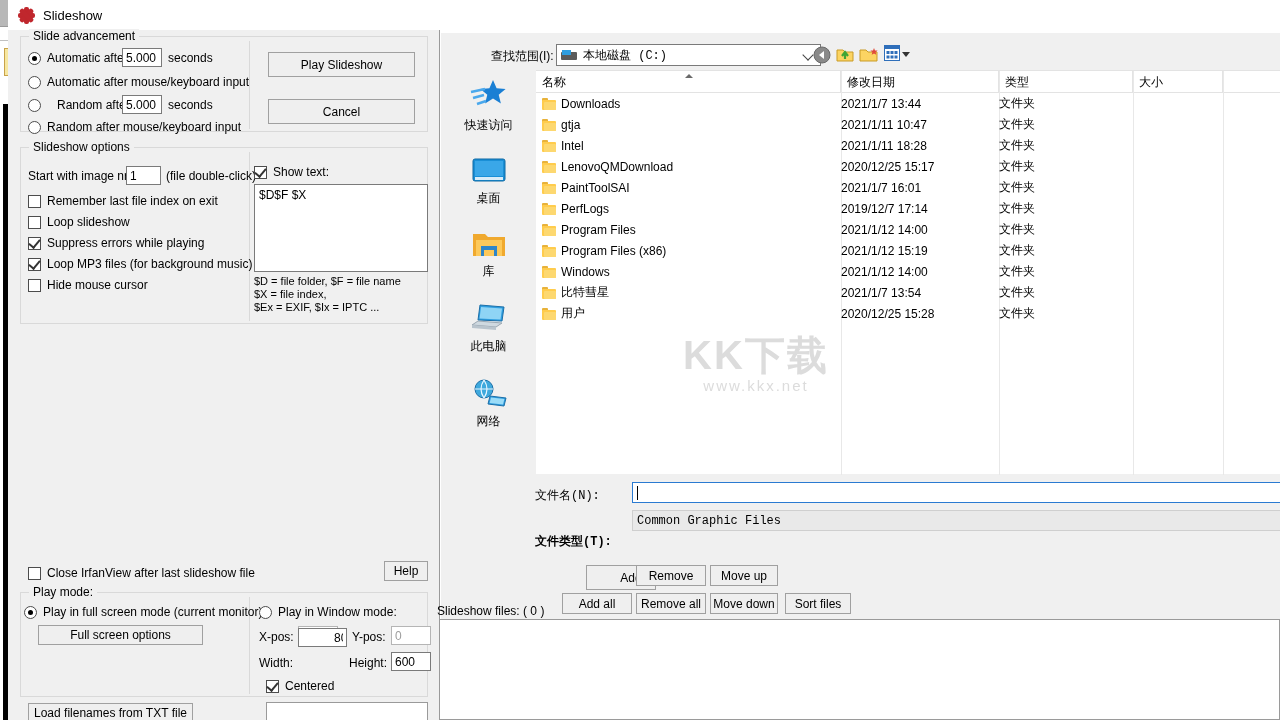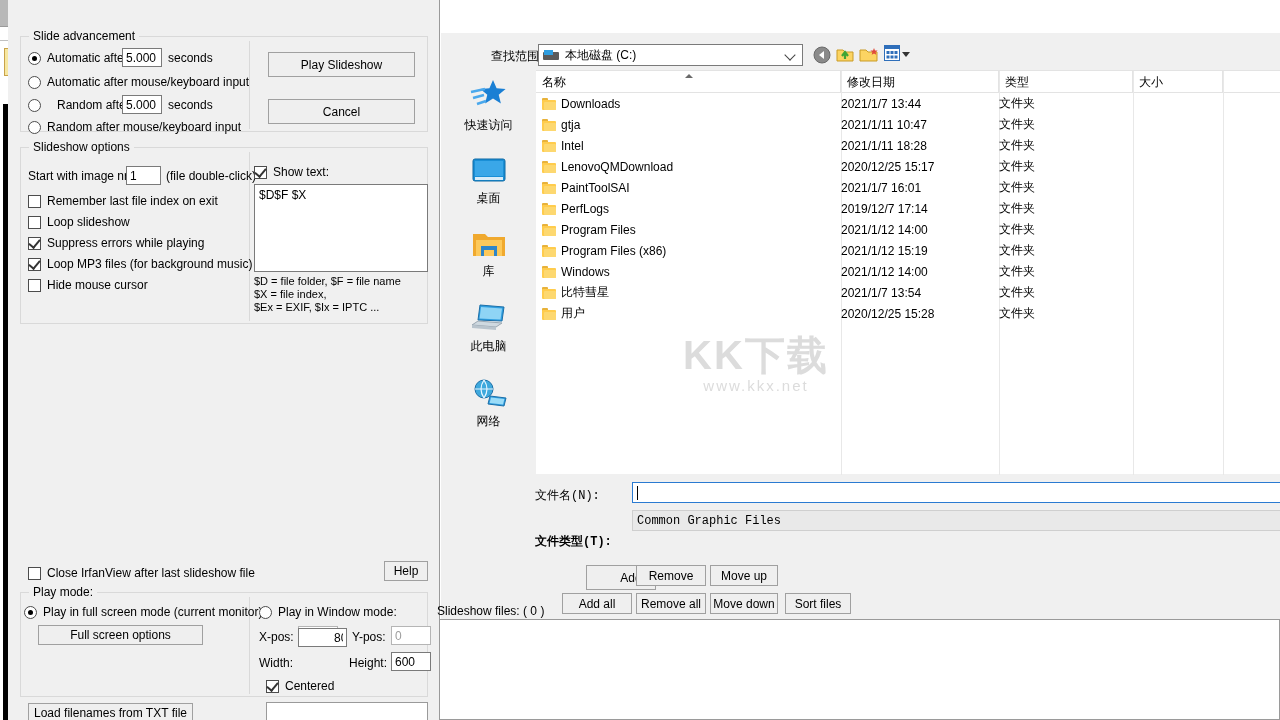--- a/index.html
+++ b/index.html
@@ -88,22 +88,22 @@
     position:absolute; border:1px solid #7a7a7a; background:#fff;
     font-size:12px; padding:3px 4px; color:#000; line-height:14px;
   }
   .helptext { position:absolute; font-size:11px; line-height:13px; color:#000; white-space:pre; }
 
   
   .fdlg { position:absolute; left:441px; top:0; width:839px; height:720px; background:#f0f0f0; }
   .fdlg-top { position:absolute; left:0; top:0; width:839px; height:33px; background:#ffffff; }
   .lookin-lbl { position:absolute; left:92px; top:47px; font-size:12px; font-family:"Liberation Sans", sans-serif; }
   .combo {
-    position:absolute; left:97px; top:44px; width:265px; height:22px;
-    border:1px solid #7a7a7a; background:#fff; display:flex; align-items:center; padding:0 4px; gap:6px;
+    position:absolute; left:115px; top:44px; width:265px; height:22px;
+    border:1px solid #7a7a7a; background:#fff; display:flex; align-items:center; padding:0 4px; gap:6px;font-family:Liberation Mono, monospace;
   }
   .combo .cval { font-size:12px; }
   .combo .chev { position:absolute; right:8px; top:6px; width:8px; height:8px;
                  border-right:1px solid #444; border-bottom:1px solid #444; transform:rotate(45deg); }
   .drive-ico { width:16px; height:12px; position:relative; }
   .drive-ico .body { position:absolute; left:0; top:3px; width:16px; height:8px; background:#5b5b5b; border-radius:1px; }
   .drive-ico .face { position:absolute; left:1px; top:1px; width:9px; height:5px; background:#2f9ee0; }
 
   .tbtn { position:absolute; top:45px; width:20px; height:20px; }
   .viewcaret { position:absolute; left:18px; top:7px; width:0;height:0;
@@ -167,20 +167,29 @@
 
   <div class="bg-strip"></div>
   <div class="bg-strip-in"></div>
   <div class="bg-line1"></div>
   <div class="bg-line2"></div>
   <div class="bg-yellowbit"></div>
   <div class="bg-dark"></div>
 
   <div class="dlg">
 
+    <div class="titlebar">
+      <span class="app-icon">
+        <span class="sp s1"></span>
+          <span class="sp s2"></span>
+        <span class="sp s3"></span>
+          <span class="sp s4"></span>
+      </span>
+      <span class="title-text">Slideshow</span>
+    </div>
 
     <div class="groupbox" style="left:12px; top:36px; width:408px; height:96px;">
       <span class="gb-title">Slide advancement</span>
       <div class="vdiv" style="left:228px; top:4px; height:88px;"></div>
     </div>
 
     <div class="row" style="left:20px; top:51px;">
       <span class="radio on"></span>
       <span class="lbl">Automatic after</span>
     </div>

